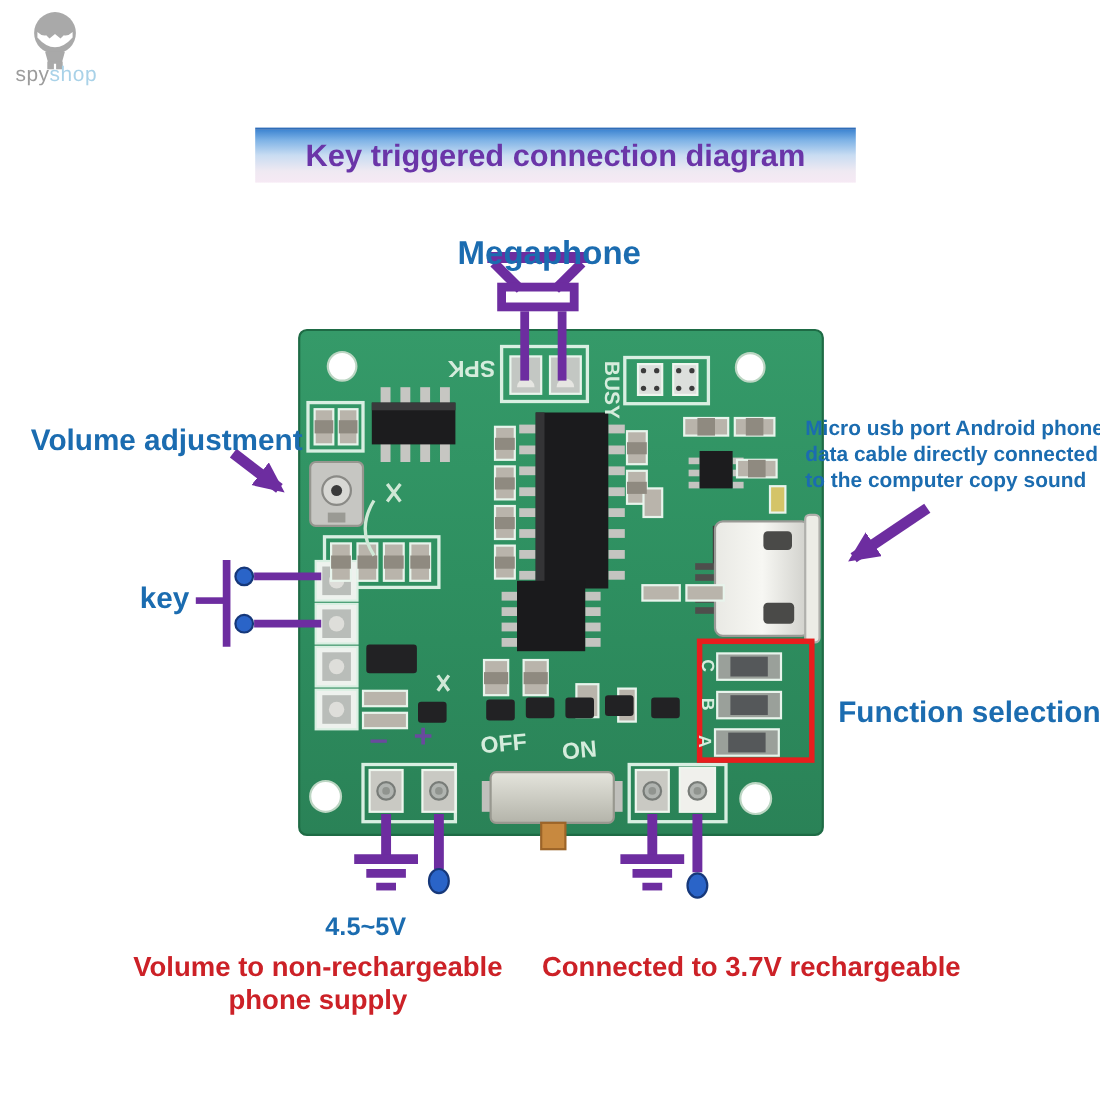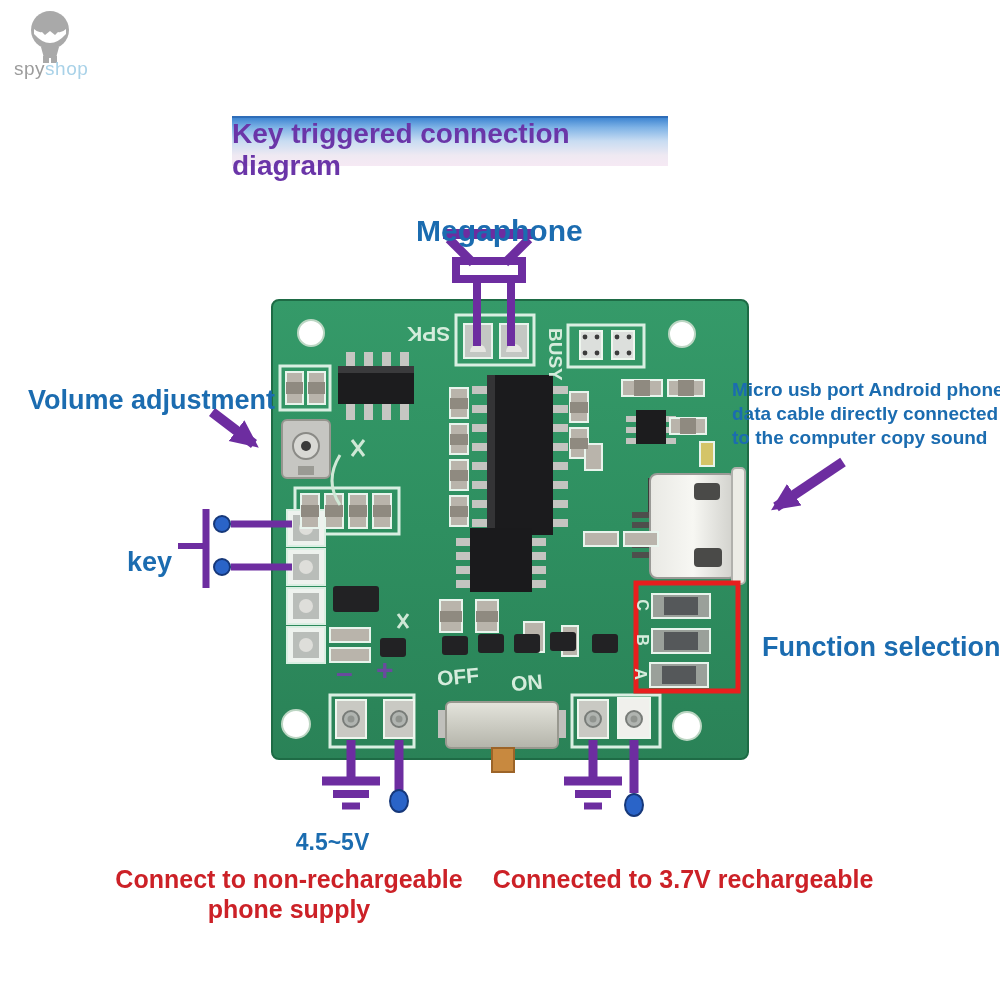--- a/index.html
+++ b/index.html
@@ -9,23 +9,23 @@
   .lbl{position:absolute;z-index:3;font-weight:bold;white-space:nowrap;}
   .blue{color:#1b6cb0;}
   .red{color:#cc2127;}
   .center{text-align:center;white-space:normal;}
   
   .logo{position:absolute;left:12px;top:6px;z-index:3;}
   .brand{position:absolute;left:14px;top:58px;font-size:19px;font-weight:normal;letter-spacing:.5px;z-index:3;}
   .brand .spy{color:#9c9c9c;}
   .brand .shop{color:#a9d2e8;}
   
-  .banner{position:absolute;left:232px;top:116px;width:436px;height:48px;z-index:3;
+  .banner{position:absolute;left:232px;top:116px;width:546px;height:48px;z-index:3;
           background:linear-gradient(180deg,#3f86d2 0%,#7fb3e6 20%,#c8dcf2 48%,#efe9f2 78%,#f6e9f4 100%);
-          border-top:2px solid #2f6db8;display:flex;justify-content:center;}
+          border-top:2px solid #2f6db8;display:flex;align-items:center;justify-content:center;}
   .banner span{font-size:28px;font-weight:bold;color:#6a35a8;}
   
   .silk{position:absolute;z-index:3;font-weight:bold;color:#d5ecdc;}
   .purplemark{position:absolute;z-index:3;font-weight:bold;color:#6a4a9e;}
 </style>
 </head>
 <body>
 
 <div class="stage">
 
@@ -368,33 +368,33 @@
   <div class="silk" style="left:437px;top:665px;font-size:21px;transform:rotate(-5deg);">OFF</div>
   <div class="silk" style="left:511px;top:671px;font-size:21px;transform:rotate(-5deg);">ON</div>
   <div class="silk" style="left:636px;top:596px;font-size:16px;transform:rotate(90deg);">C</div>
   <div class="silk" style="left:636px;top:631px;font-size:16px;transform:rotate(90deg);">B</div>
   <div class="silk" style="left:634px;top:665px;font-size:16px;transform:rotate(90deg);">A</div>
   <div class="purplemark" style="left:336px;top:656px;font-size:30px;">–</div>
   <div class="purplemark" style="left:376px;top:653px;font-size:30px;">+</div>
 
   <div class="lbl blue" style="left:416px;top:186px;font-size:30px;margin-top:28px;">Megaphone</div>
   <div class="lbl blue" style="left:28px;top:385px;font-size:27px;">Volume adjustment</div>
-  <div class="lbl blue" style="left:127px;top:529px;font-size:27px;margin-top:18px;">key</div>
+  <div class="lbl blue" style="left:127px;top:529px;font-size:27px;">key</div>
 
   <div class="lbl blue" style="left:732px;top:378px;font-size:19px;line-height:24px;">
     <div>Micro usb port Android phone</div>
     <div>data cable directly connected</div>
     <div>to the computer copy sound</div>
   </div>
 
   <div class="lbl blue" style="left:762px;top:632px;font-size:27px;">Function selection</div>
 
   <div class="lbl blue center" style="left:250px;top:829px;width:165px;font-size:23px;">4.5~5V</div>
 
   <div class="lbl red center" style="left:103px;top:864px;width:372px;font-size:25px;line-height:30px;">
-    <div>Connect to non-rechargeable</div>
+    <div>Volume to non-rechargeable</div>
     <div>phone supply</div>
   </div>
   <div class="lbl red center" style="left:488px;top:864px;width:390px;font-size:25px;line-height:30px;">
     <div>Connected to 3.7V rechargeable</div>
   </div>
 
 </div>
 
 </body></html>

